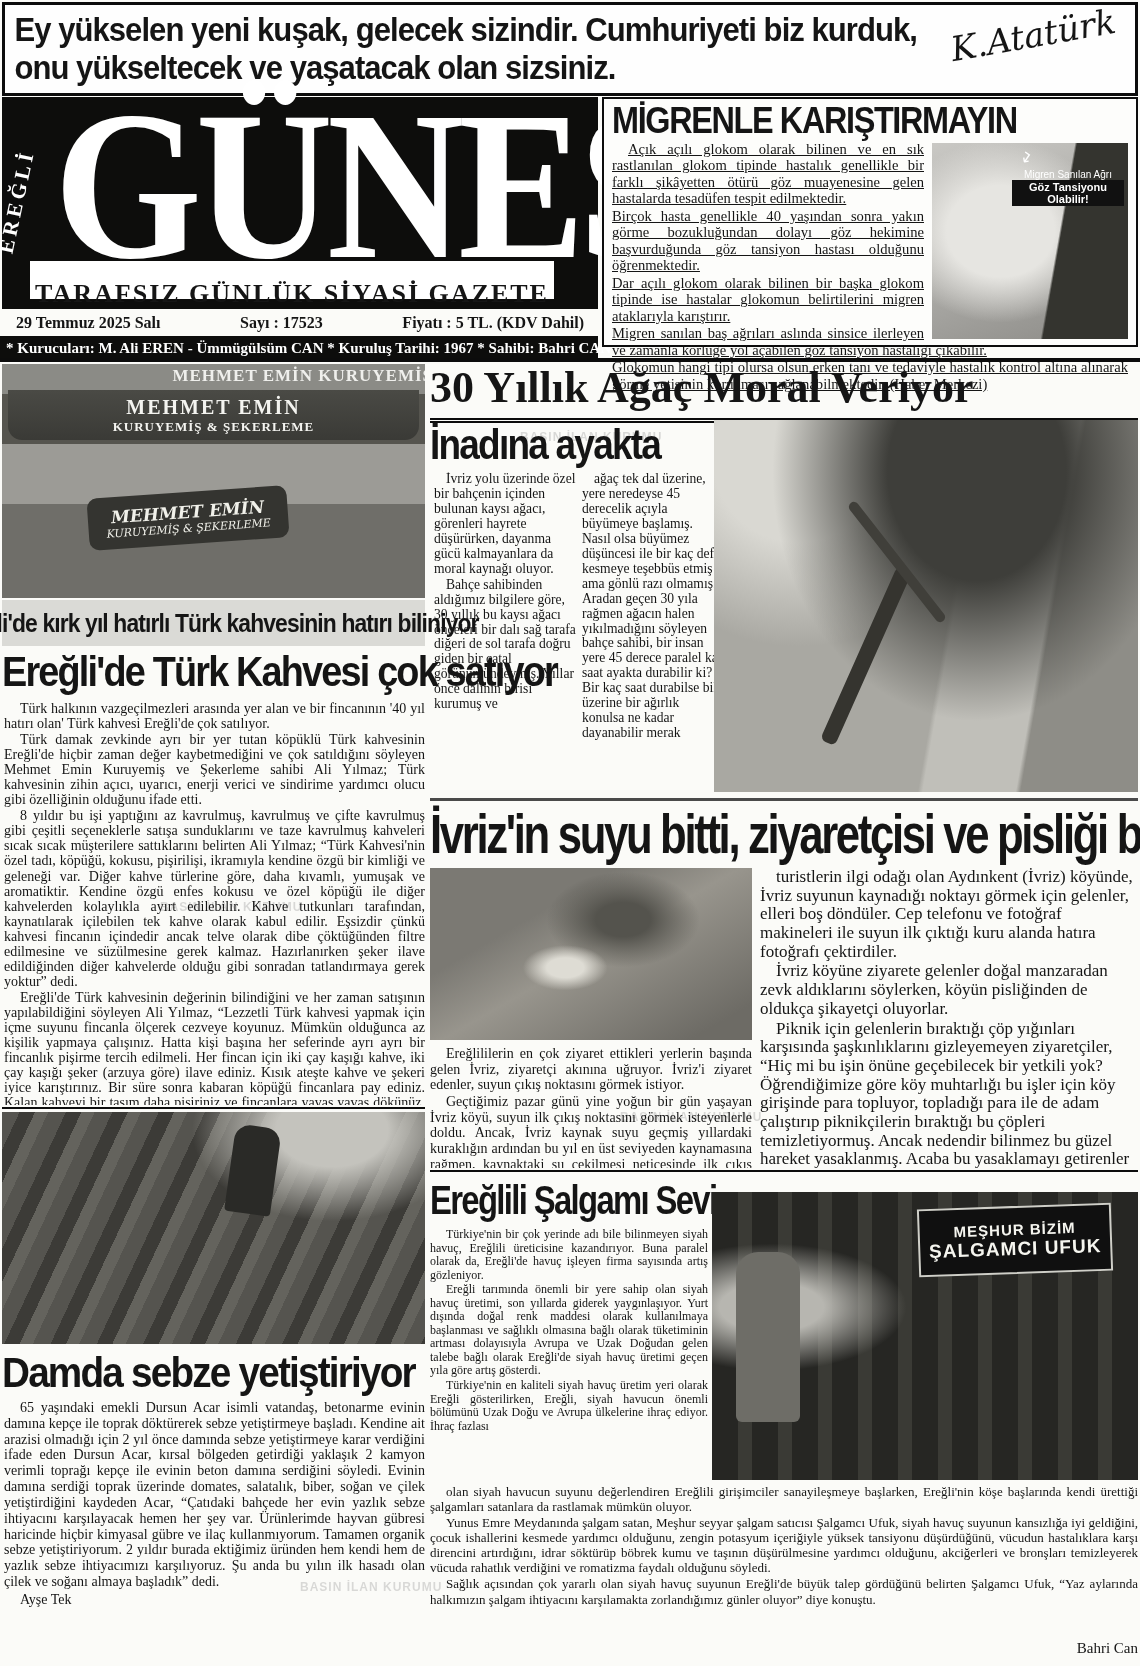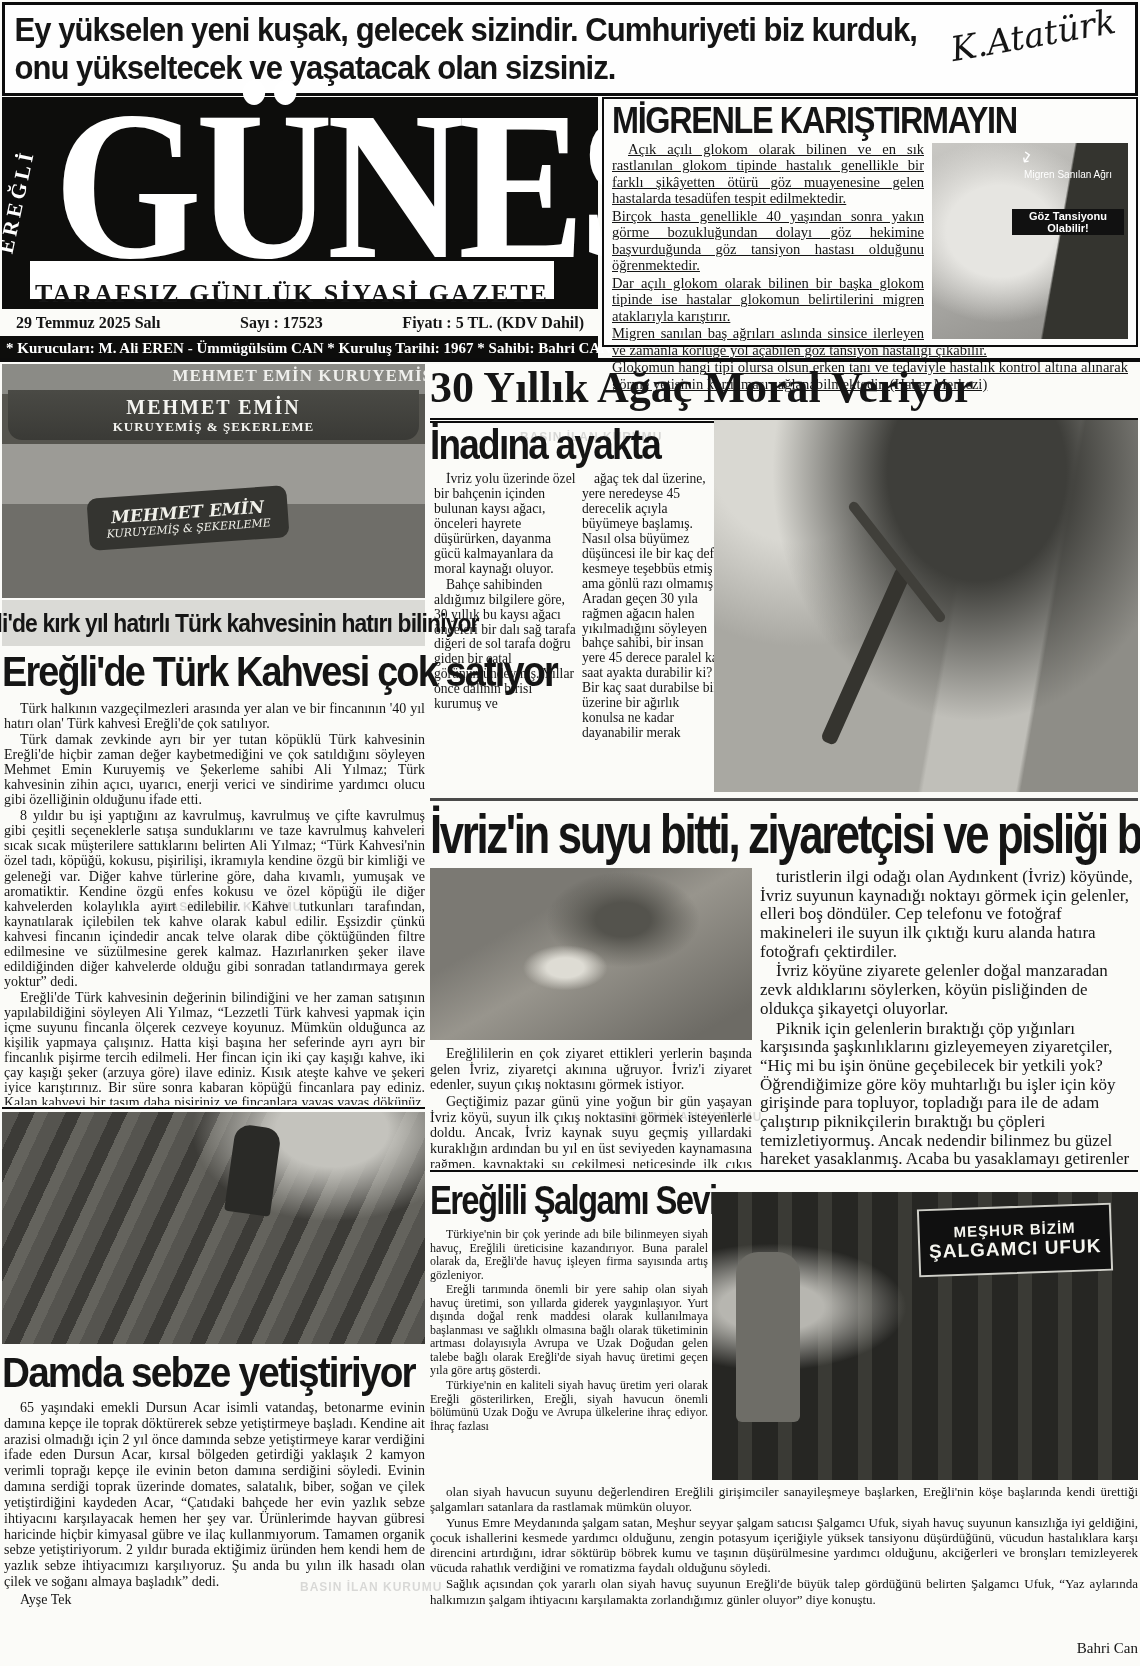--- a/index.html
+++ b/index.html
@@ -135,21 +135,21 @@
   <span>Fiyatı : 5 TL. (KDV Dahil)</span>
 </div>
 <div id="founders" class="abs">* Kurucuları: M. Ali EREN - Ümmügülsüm CAN    * Kuruluş Tarihi: 1967    * Sahibi: Bahri CAN</div>
 
 <div id="migren" class="abs">
   <h2>MİGRENLE KARIŞTIRMAYIN</h2>
   <div class="photo abs-rel" style="position:relative;float:right;width:196px;height:196px;margin:2px 0 2px 8px;">
     <span class="arrow" style="position:absolute;right:96px;top:4px;color:#fff;font-size:16px;">↴</span>
     <span class="lbl" style="position:absolute;right:4px;top:26px;width:112px;text-align:center;color:#fff;">
       <span class="l1" style="font:10px 'Liberation Sans',sans-serif;display:block;">Migren Sanılan Ağrı</span>
-      <span class="l2" style="font:bold 11px 'Liberation Sans',sans-serif;display:block;background:#111;padding:1px 0;margin-top:29px;">Göz Tansiyonu Olabilir!</span>
+      <span class="l2" style="font:bold 11px 'Liberation Sans',sans-serif;display:block;background:#111;padding:1px 0;">Göz Tansiyonu Olabilir!</span>
     </span>
   </div>
   <div class="txt just body-txt noindent">
       <p>Açık açılı glokom olarak bilinen ve en sık rastlanılan glokom tipinde hastalık genellikle bir farklı şikâyetten ötürü göz muayenesine gelen hastalarda tesadüfen tespit edilmektedir.</p>
       <p>Birçok hasta genellikle 40 yaşından sonra yakın görme bozukluğundan dolayı göz hekimine başvurduğunda göz tansiyon hastası olduğunu öğrenmektedir.</p>
       <p>Dar açılı glokom olarak bilinen bir başka glokom tipinde ise hastalar glokomun belirtilerini migren ataklarıyla karıştırır.</p>
       <p>Migren sanılan baş ağrıları aslında sinsice ilerleyen ve zamanla körlüğe yol açabilen göz tansiyon hastalığı çıkabilir.</p>
       <p>Glokomun hangi tipi olursa olsun erken tanı ve tedaviyle hastalık kontrol altına alınarak görme yetisinin korunması sağlanabilmektedir. (Haber Merkezi)</p>
     </div>
 </div>
@@ -184,21 +184,21 @@
 </div>
 <div id="damda-headline" class="abs">Damda sebze yetiştiriyor</div>
 <div id="damda-body" class="abs just body-txt">
   <p>65 yaşındaki emekli Dursun Acar isimli vatandaş, betonarme evinin damına kepçe ile toprak döktürerek sebze yetiştirmeye başladı. Kendine ait arazisi olmadığı için 2 yıl önce damında sebze yetiştirmeye karar verdiğini ifade eden Dursun Acar, kırsal bölgeden getirdiği yaklaşık 2 kamyon verimli toprağı kepçe ile evinin beton damına serdiğini söyledi. Evinin damına serdiği toprak üzerinde domates, salatalık, biber, soğan ve çilek yetiştirdiğini kaydeden Acar, “Çatıdaki bahçede her evin yazlık sebze ihtiyacını karşılayacak hemen her şey var. Ürünlerimde hayvan gübresi haricinde hiçbir kimyasal gübre ve ilaç kullanmıyorum. Tamamen organik sebze yetiştiriyorum. 2 yıldır burada ektiğimiz üründen hem kendi hem de yazlık sebze ihtiyacımızı karşılıyoruz. Şu anda bu yılın ilk hasadı olan çilek ve soğanı almaya başladık” dedi.</p>
   <p id="damda-byline" style="text-indent:16px;">Ayşe Tek</p>
 </div>
 
 <div id="agac-headline" class="abs serifhead">30 Yıllık Ağaç Moral Veriyor</div>
 <div id="agac-subhead" class="abs">İnadına ayakta</div>
 <div id="agac-col1" class="abs agac-col">
-    <p>İvriz yolu üzerinde özel bir bahçenin içinden bulunan kaysı ağacı, önceleri hayrete düşürürken, dayanma gücü kalmayanlara da moral kaynağı oluyor.</p>
+    <p>İvriz yolu üzerinde özel bir bahçenin içinden bulunan kaysı ağacı, görenleri hayrete düşürürken, dayanma gücü kalmayanlara da moral kaynağı oluyor.</p>
     <p>Bahçe sahibinden aldığımız bilgilere göre, 30 yıllık bu kaysı ağacı önceleri bir dalı sağ tarafa diğeri de sol tarafa doğru giden bir çatal görünümündeymiş. Yıllar önce dalının birisi kurumuş ve</p>
   </div>
 <div id="agac-col2" class="abs agac-col">
     <p>ağaç tek dal üzerine, yere neredeyse 45 derecelik açıyla büyümeye başlamış. Nasıl olsa büyümez düşüncesi ile bir kaç defa kesmeye teşebbüs etmiş ama gönlü razı olmamış. Aradan geçen 30 yıla rağmen ağacın halen yıkılmadığını söyleyen bahçe sahibi, bir insan yere 45 derece paralel kaç saat ayakta durabilir ki? Bir kaç saat durabilse bile üzerine bir ağırlık konulsa ne kadar dayanabilir merak</p>
   </div>
 <div id="tree-photo" class="abs photo">
   <div class="trunk"></div>
   <div class="branch"></div>
 </div>
 <div id="mid-rule" class="abs"></div>

